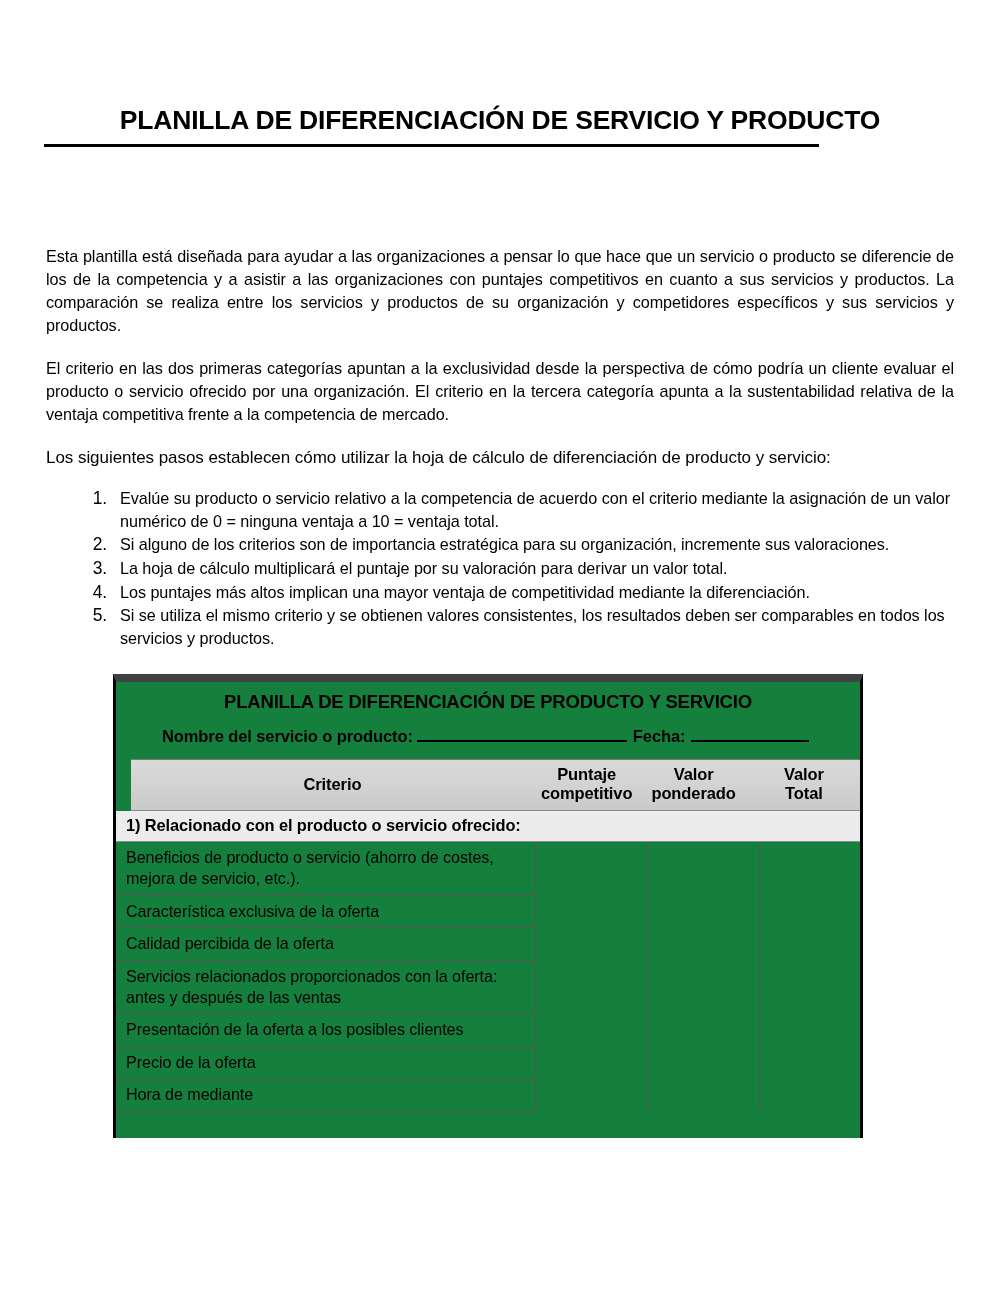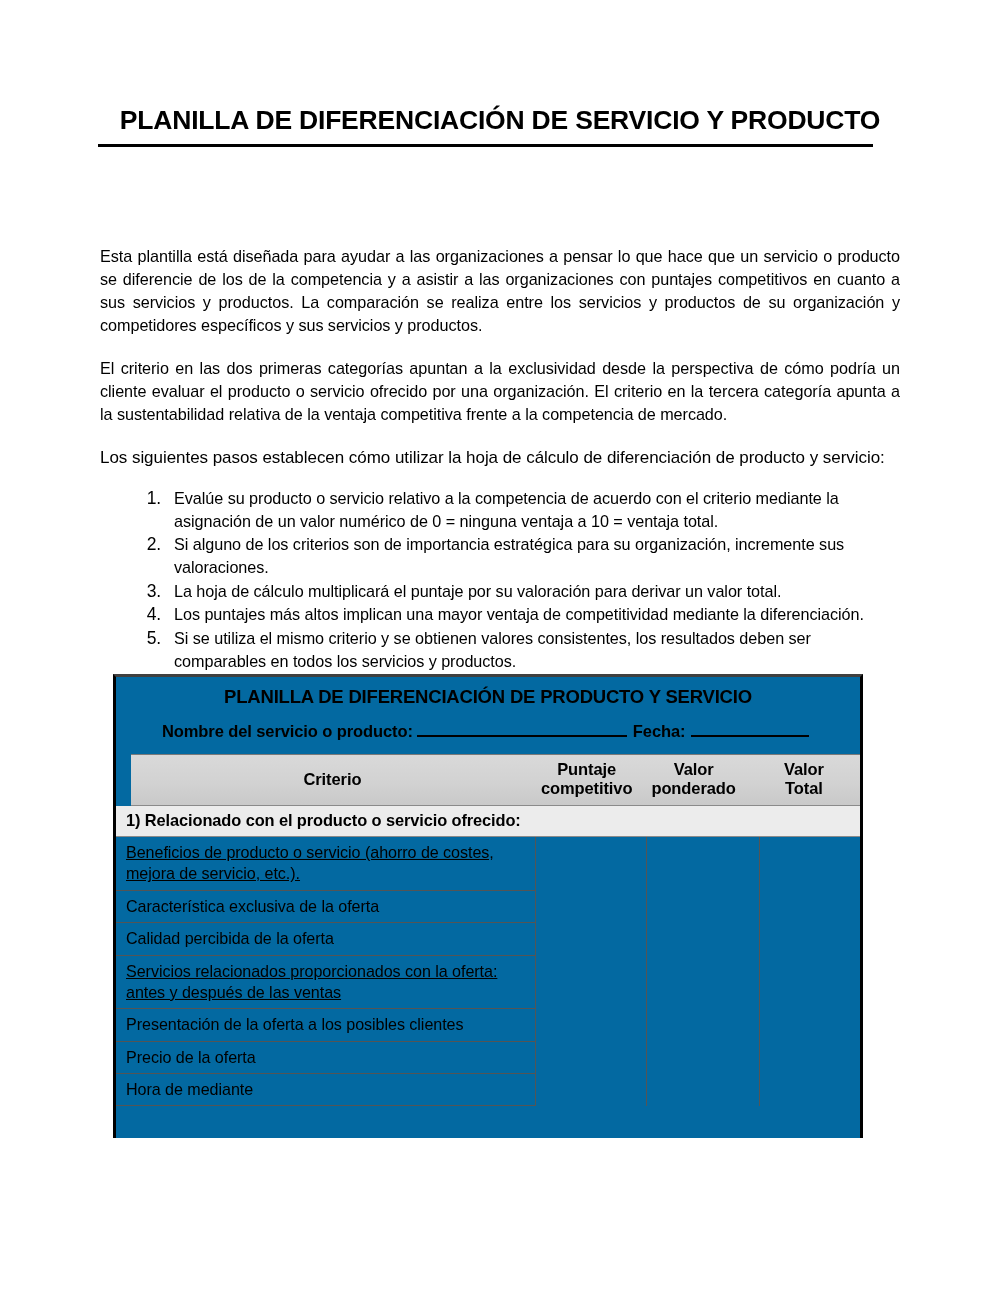--- a/index.html
+++ b/index.html
@@ -14,21 +14,21 @@
     color: #000000;
     overflow: hidden;
     position: relative;
   }
 
   .page {
     position: relative;
     width: 1000px;
     height: 1290px;
     box-sizing: border-box;
-    padding: 0 100px;
+    padding: 0 46px;
     border-radius: 29px;
   }
 
   
   .doc-title {
     margin: 0;
     padding-top: 104px;
     font-size: 26.5px;
     font-weight: bold;
     letter-spacing: -0.2px;
@@ -86,22 +86,22 @@
 
   
   .worksheet {
     position: absolute;
     left: 113px;
     top: 674px;
     width: 750px;
     box-sizing: border-box;
     border-left: 3px solid #000;
     border-right: 3px solid #000;
-    border-top: 3px solid #404040;
-    background: #0369a1;
+    border-top: 8px solid #404040;
+    background: #15803d;
     height: 464px;
     overflow: hidden;
   }
 
   .ws-title {
     text-align: center;
     font-size: 18.5px;
     font-weight: bold;
     padding: 9px 0 0 0;
     letter-spacing: -0.2px;
@@ -171,21 +171,21 @@
   }
   .crit-cell {
     box-sizing: border-box;
     border-bottom: 1px solid #555;
     font-size: 16.1px;
     line-height: 1.33;
     padding: 5px 6px 5px 10px;
     letter-spacing: -0.05px;
   }
   .crit-cell.h1 { min-height: 31px; }
-  .crit-cell.h2 { min-height: 52px; text-decoration: underline; }
+  .crit-cell.h2 { min-height: 52px; }
 
   .open-cols {
     flex: 1 1 auto;
     display: flex;
     position: relative;
   }
   .open-col {
     box-sizing: border-box;
   }
   .open-c1 { width: 110px; }

